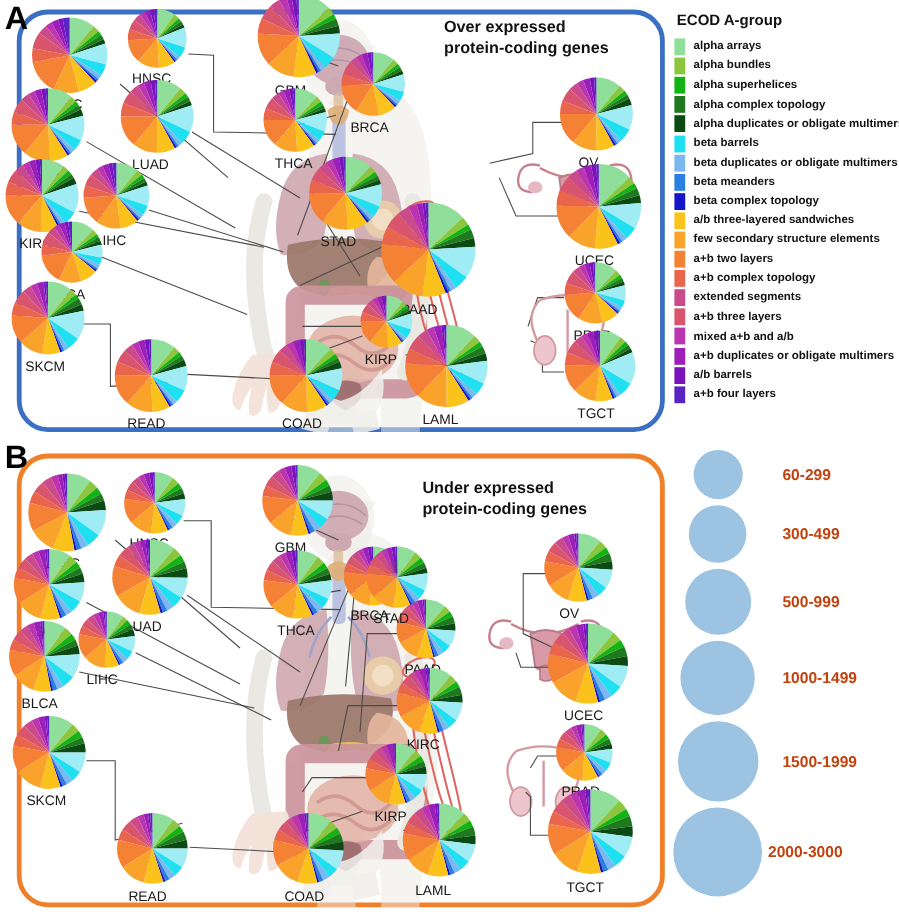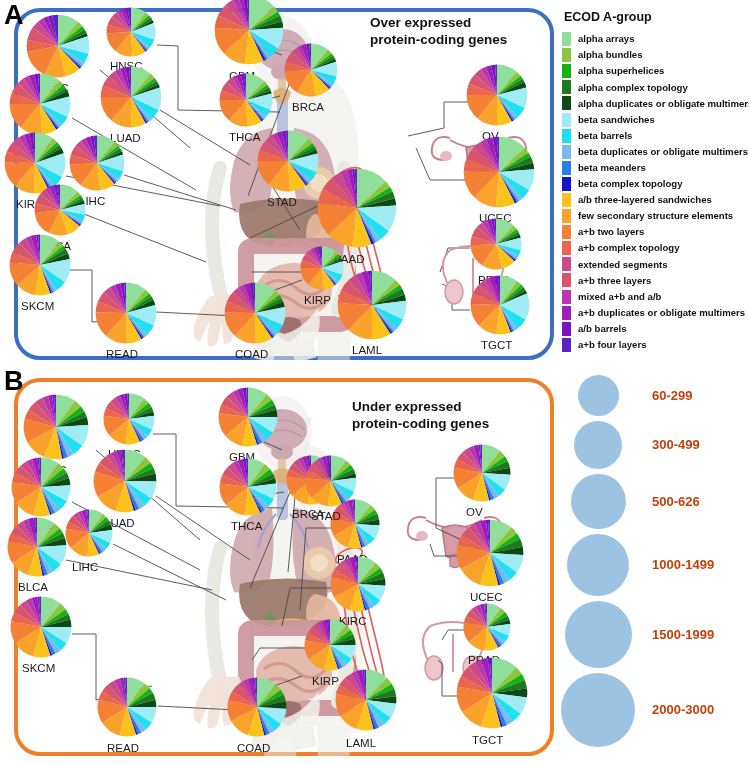--- a/index.html
+++ b/index.html
@@ -361,24 +361,20 @@
         </div>
         <div class="legend-row">
           <span class="legend-swatch" style="background: rgb(31, 122, 31);"></span>
           <span class="legend-text">alpha complex topology</span>
         </div>
         <div class="legend-row">
           <span class="legend-swatch" style="background: rgb(12, 74, 20);"></span>
           <span class="legend-text">alpha duplicates or obligate multimers</span>
         </div>
         <div class="legend-row">
-          <span class="legend-swatch" style="background: rgb(159, 236, 245);"></span>
-          <span class="legend-text">beta sandwiches</span>
-        </div>
-        <div class="legend-row">
           <span class="legend-swatch" style="background: rgb(30, 224, 240);"></span>
           <span class="legend-text">beta barrels</span>
         </div>
         <div class="legend-row">
           <span class="legend-swatch" style="background: rgb(123, 184, 239);"></span>
           <span class="legend-text">beta duplicates or obligate multimers</span>
         </div>
         <div class="legend-row">
           <span class="legend-swatch" style="background: rgb(43, 127, 224);"></span>
           <span class="legend-text">beta meanders</span>
@@ -441,39 +437,39 @@
         <div class="size-row" style="height: 53px;">
           <div style="width: 80px; display: flex; justify-content: center;">
             <div class="size-circle" style="width: 48px; height: 48px; background: rgb(156, 195, 226);"></div>
           </div>
           <span class="size-text" style="margin-left: 14px;">300-499</span>
         </div>
         <div class="size-row" style="height: 60px;">
           <div style="width: 80px; display: flex; justify-content: center;">
             <div class="size-circle" style="width: 55px; height: 55px; background: rgb(156, 195, 226);"></div>
           </div>
-          <span class="size-text" style="margin-left: 14px;">500-626</span>
+          <span class="size-text" style="margin-left: 14px;">500-999</span>
         </div>
         <div class="size-row" style="height: 67px;">
           <div style="width: 80px; display: flex; justify-content: center;">
             <div class="size-circle" style="width: 62px; height: 62px; background: rgb(156, 195, 226);"></div>
           </div>
           <span class="size-text" style="margin-left: 14px;">1000-1499</span>
         </div>
         <div class="size-row" style="height: 72px;">
           <div style="width: 80px; display: flex; justify-content: center;">
             <div class="size-circle" style="width: 67px; height: 67px; background: rgb(156, 195, 226);"></div>
           </div>
           <span class="size-text" style="margin-left: 14px;">1500-1999</span>
         </div>
         <div class="size-row" style="height: 79px;">
           <div style="width: 80px; display: flex; justify-content: center;">
             <div class="size-circle" style="width: 74px; height: 74px; background: rgb(156, 195, 226);"></div>
           </div>
-          <span class="size-text" style="margin-left: 14px; text-align: right;">2000-3000</span>
+          <span class="size-text" style="margin-left: 2px; text-align: right;">2000-3000</span>
         </div>
       </div>
   </div>
 
   <div id="pies-a">
       <div class="pie" style="left: 26px; top: 14px; width: 64px; height: 64px;"><svg width="64" height="64" viewBox="0 0 100 100">
           <path d="M50,50 L50,1 A49,49 0 0,1 81.2337754976858,12.244851103986335 Z" fill="#8fdf9a"></path>
           <path d="M50,50 L81.2337754976858,12.244851103986335 A49,49 0 0,1 87.75514889601367,18.766224502314202 Z" fill="#8cc63f"></path>
           <path d="M50,50 L87.75514889601367,18.766224502314202 A49,49 0 0,1 91.37206834959875,23.74448704602917 Z" fill="#13b313"></path>
           <path d="M50,50 L91.37206834959875,23.74448704602917 A49,49 0 0,1 94.33652557083497,29.13681471331144 Z" fill="#1f7a1f"></path>

